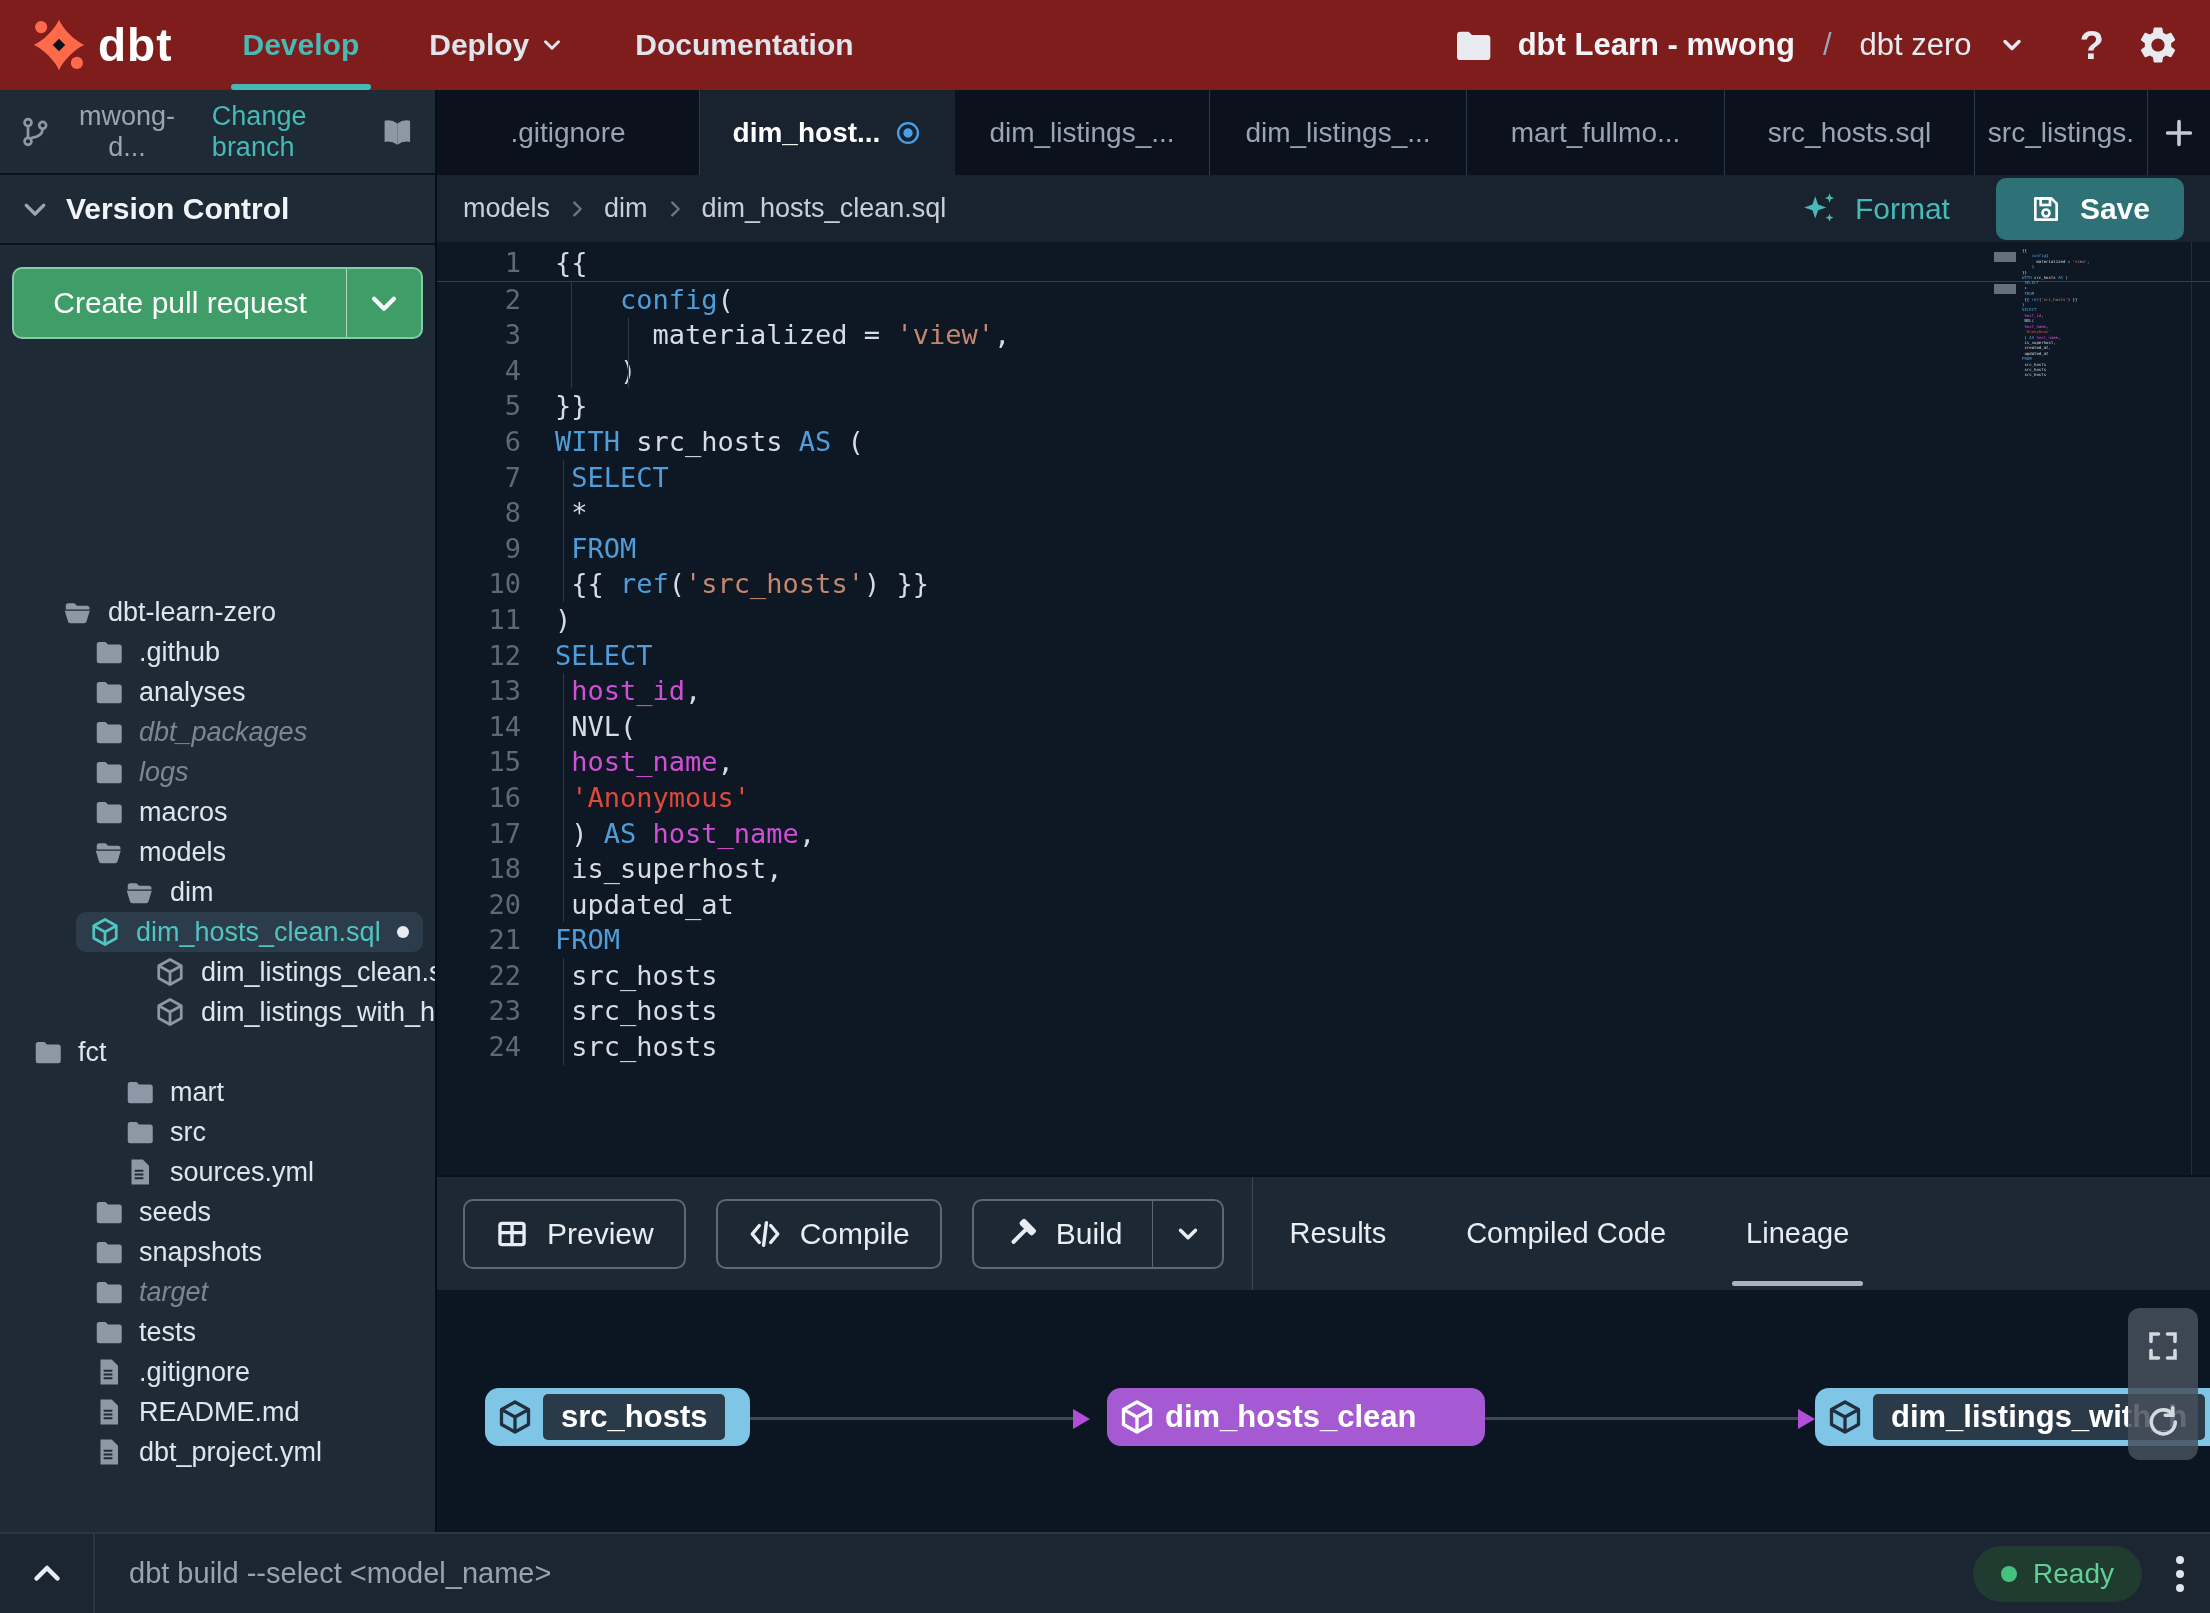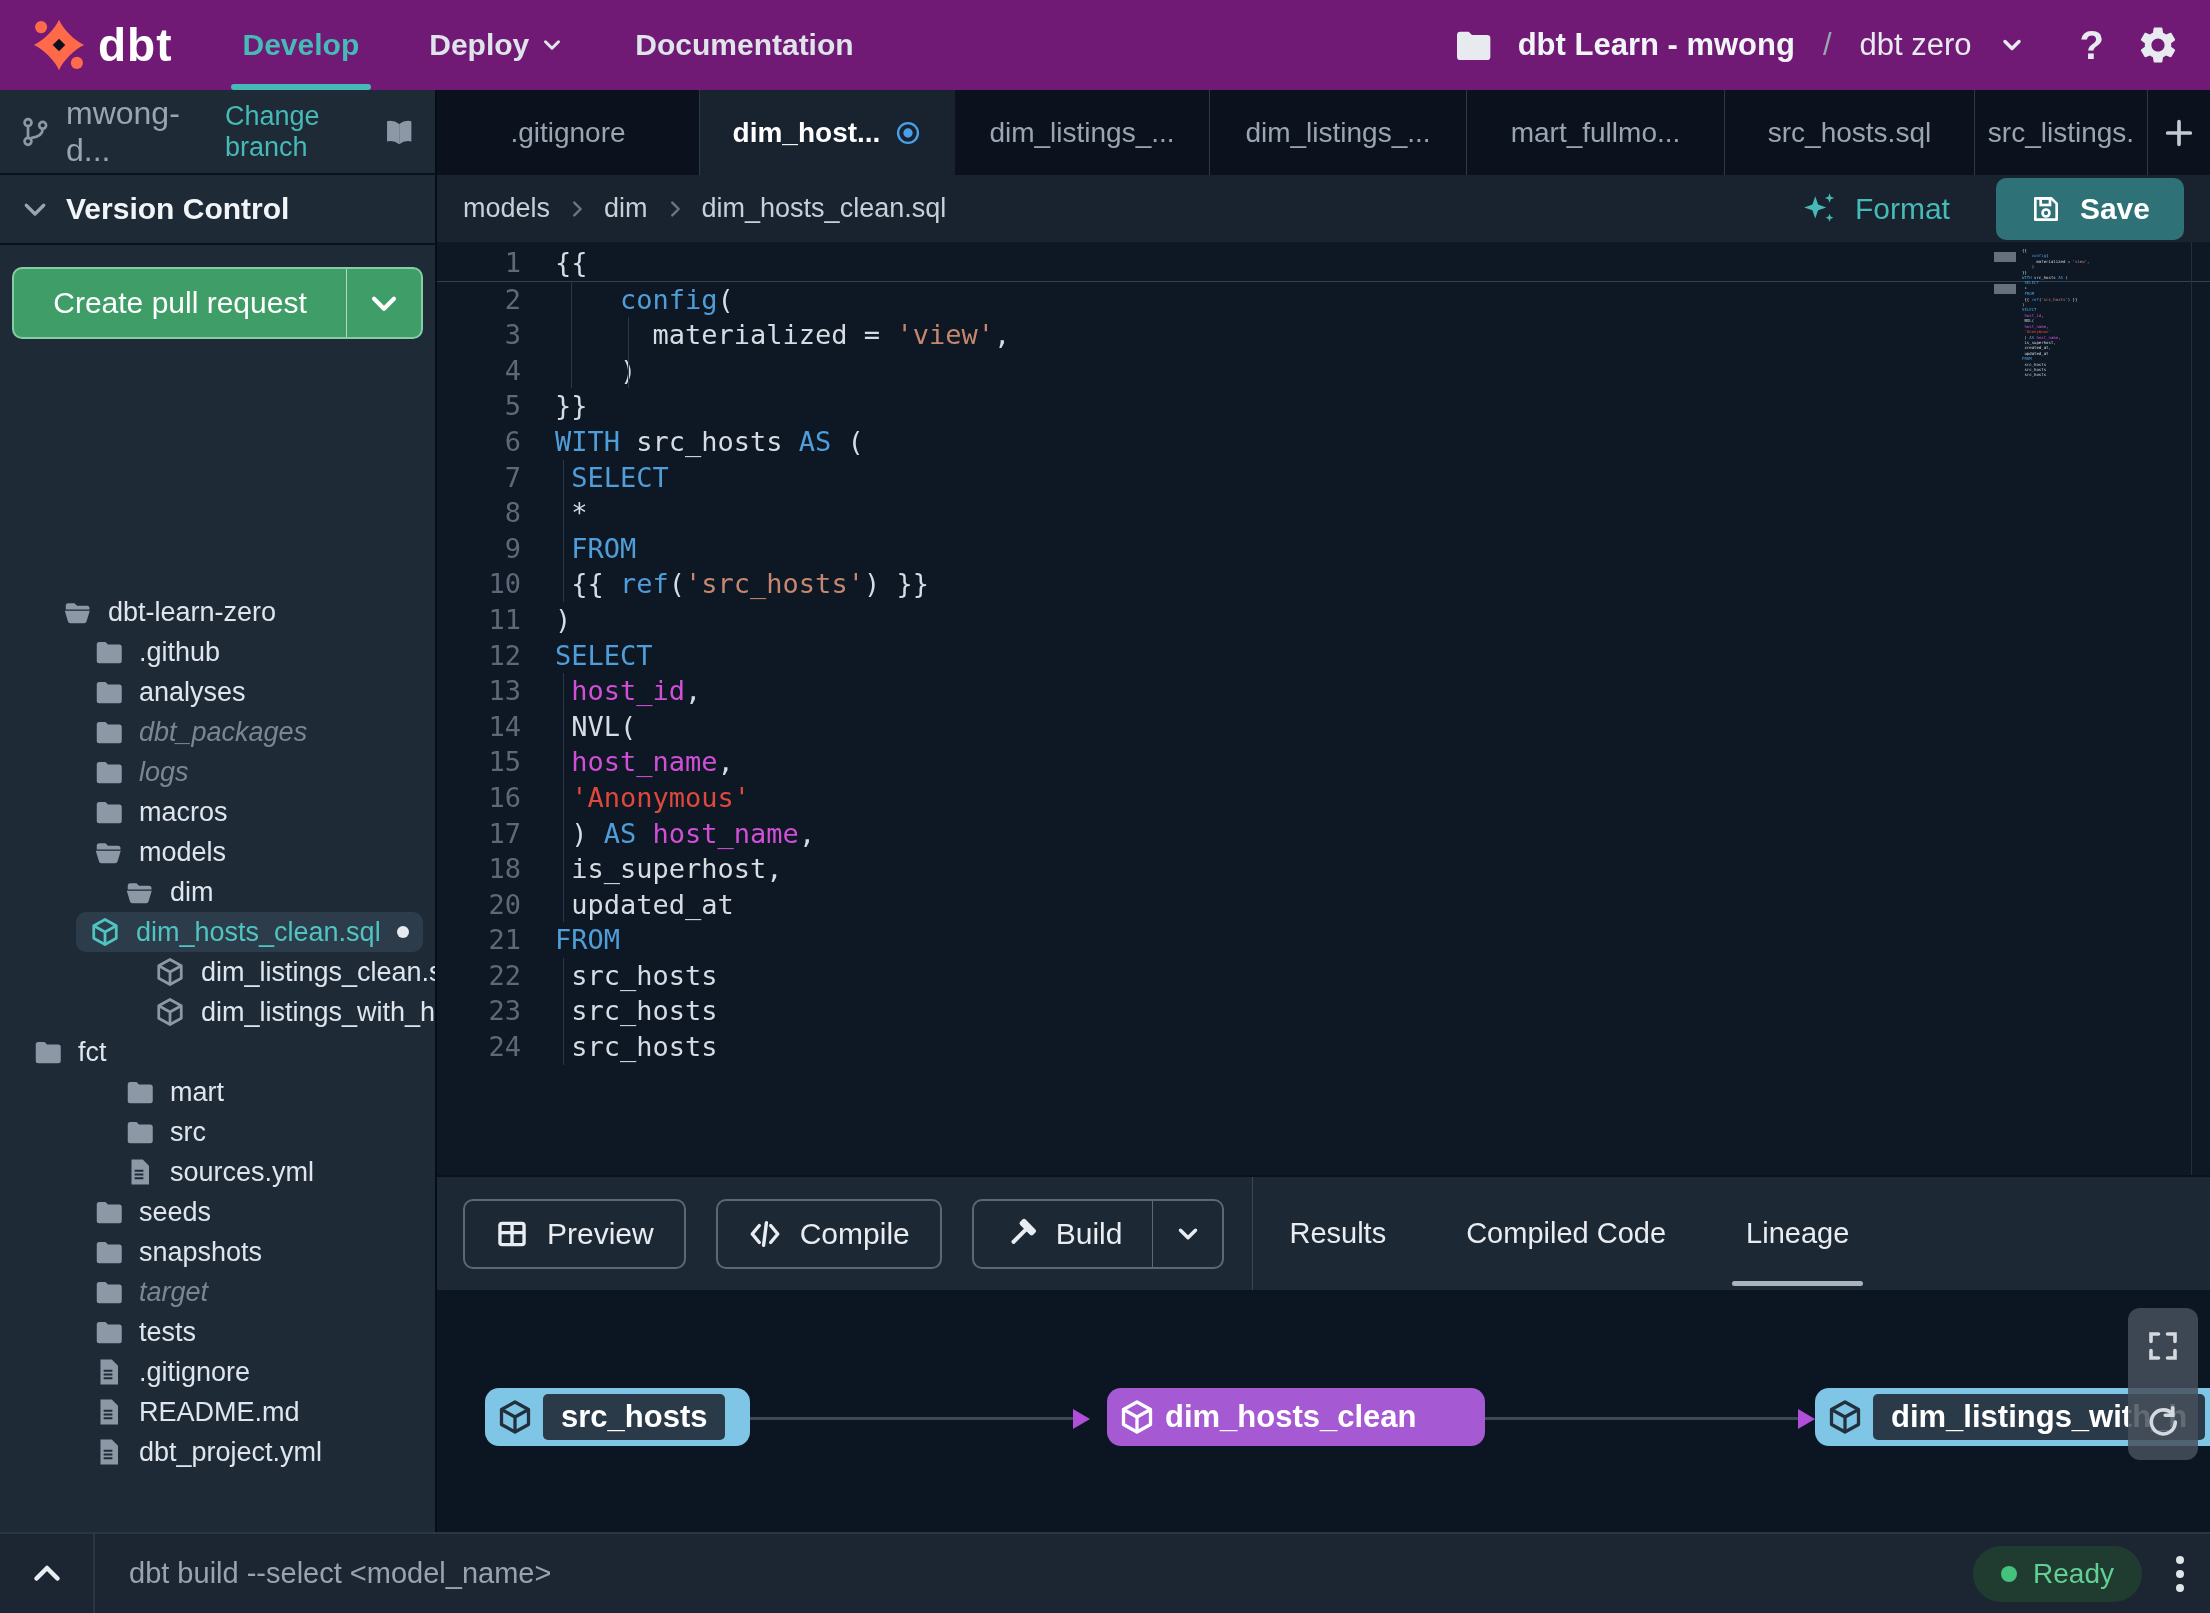--- a/index.html
+++ b/index.html
@@ -1,21 +1,21 @@
 <!DOCTYPE html>
 <html><head>
 <meta charset="utf-8">
 <style>
   * { margin:0; padding:0; box-sizing:border-box; }
   html,body { background:#0b121d; }
   .app { position:relative; width:2210px; height:1613px; overflow:hidden;
          font-family:"Liberation Sans", sans-serif; color:#e7ebf0; background:#0b121d; }
 
   
-  .navbar { position:absolute; top:0; left:0; right:0; height:90px; background:#701a75;
+  .navbar { position:absolute; top:0; left:0; right:0; height:90px; background:#7f1d1d;
             display:flex; align-items:center; justify-content:space-between; padding:0 30px; }
   .nav-left { display:flex; align-items:center; height:100%; }
   .logo { width:58px; height:58px; display:inline-flex; margin-right:10px; }
   .brand { font-size:46px; font-weight:bold; color:#ffffff; letter-spacing:1px; margin-right:70px; }
   .nav-items { display:flex; height:100%; align-items:center; gap:70px; }
   .nav-item { position:relative; height:100%; display:flex; align-items:center; gap:10px;
               font-size:30px; font-weight:600; color:#dfe4ea; cursor:pointer; }
   .nav-item.active { color:#45bab6; }
   .nav-item.active::after { content:""; position:absolute; left:-12px; right:-12px; bottom:0;
               height:6px; background:#45bab6; border-radius:3px; }
@@ -30,21 +30,21 @@
   .gear-icon { width:44px; height:44px; color:#e7ebf0; margin-left:6px; }
 
   svg { display:block; width:100%; height:100%; }
 
   
   .sidebar { position:absolute; top:90px; left:0; width:437px; bottom:81px;
              background:#1f2a37; border-right:2px solid #070d16; overflow:hidden; }
   .branch-row { height:85px; display:flex; align-items:center; padding:0 20px;
                 border-bottom:2px solid #0a1220; }
   .branch-icon { width:32px; height:32px; color:#8c98a5; margin-right:14px; flex:none; }
-  .branch-name { font-size:32px; color:#9aa5b2; margin-right:24px; }
+  .branch-name { font-size:27px; color:#9aa5b2; margin-right:24px;text-align:center; }
   .change-branch { font-size:27px; color:#45bab6; cursor:pointer; }
   .book-icon { width:38px; height:34px; color:#8c98a5; margin-left:auto; }
   .section-header { height:70px; display:flex; align-items:center; padding:0 20px;
                     border-bottom:2px solid #0a1220; }
   .section-header .chev { width:30px; height:30px; color:#9aa5b2; margin-right:16px; }
   .section-title { font-size:30px; font-weight:bold; color:#f2f5f8; }
   .search-icon { width:34px; height:34px; color:#9aa5b2; margin-left:auto; }
   .pr-area { height:335px; padding:22px 12px; }
   .pr-button { width:100%; height:72px; display:flex; background:#3f9e68;
                border:2px solid #86cda6; border-radius:10px; overflow:hidden; cursor:pointer; }

